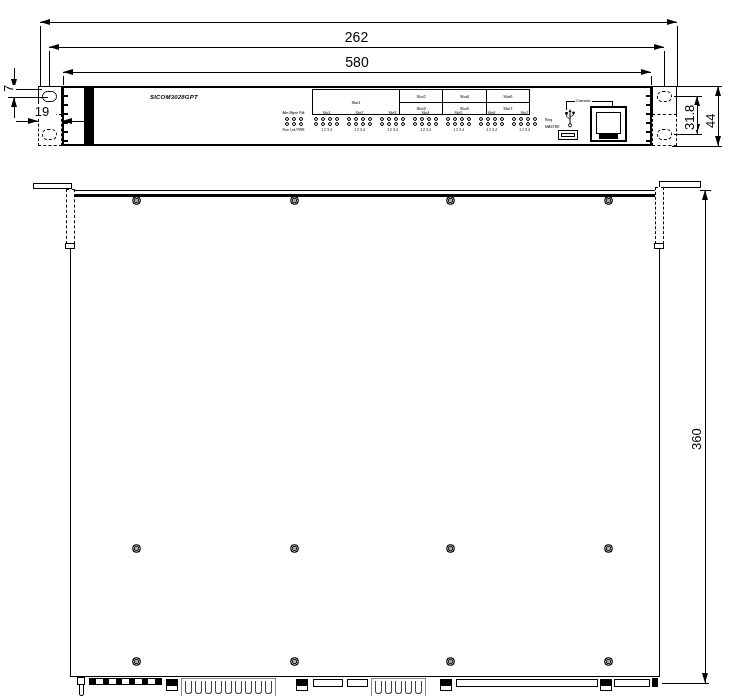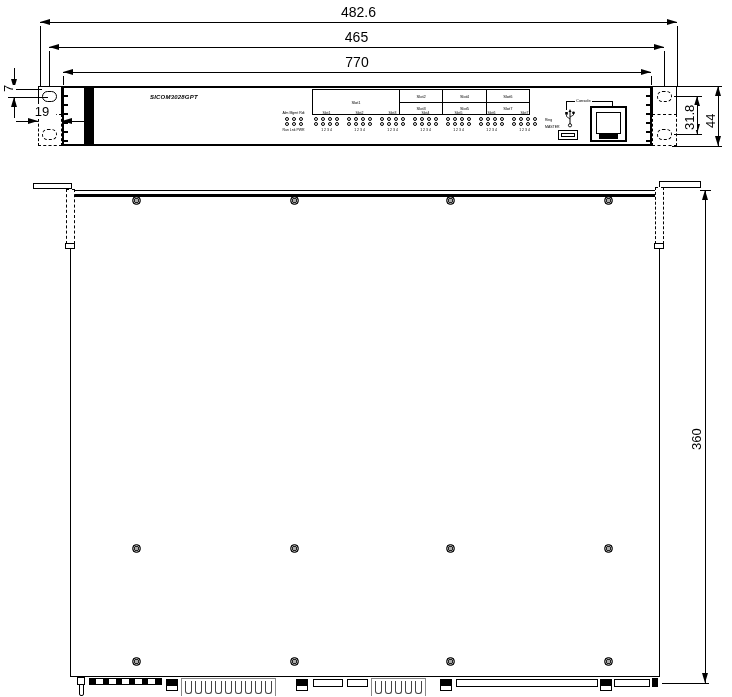--- a/index.html
+++ b/index.html
@@ -49,39 +49,38 @@
         background:repeating-linear-gradient(90deg,#000 0 6px,#fff 6px 13px)}
 </style>
 </head>
 <body>
 
 <div class="canvas">
 
   <div class="grp">
 
     <div class="grp">
-      <span class="dim-label" style="left:40px;top:5px;width:637px">482.6</span>
       <span class="lh" style="left:40px;top:22px;width:637px"></span>
       <span class="arr l" style="left:40px;top:19px"></span>
       <span class="arr r" style="left:667px;top:19px"></span>
       <span class="lv" style="left:40px;top:26px;height:60px"></span>
       <span class="lv" style="left:677px;top:26px;height:60px"></span>
     </div>
 
     <div class="grp">
-      <span class="dim-label" style="left:49px;top:30px;width:615px">465</span>
+      <span class="dim-label" style="left:49px;top:30px;width:615px">262</span>
       <span class="lh" style="left:49px;top:47px;width:615px"></span>
       <span class="arr l" style="left:49px;top:44px"></span>
       <span class="arr r" style="left:654px;top:44px"></span>
       <span class="lv" style="left:49px;top:51px;height:41px"></span>
       <span class="lv" style="left:664px;top:51px;height:41px"></span>
     </div>
 
     <div class="grp">
-      <span class="dim-label" style="left:63px;top:55px;width:588px">770</span>
+      <span class="dim-label" style="left:63px;top:55px;width:588px">580</span>
       <span class="lh" style="left:63px;top:72px;width:588px"></span>
       <span class="arr l" style="left:63px;top:69px"></span>
       <span class="arr r" style="left:641px;top:69px"></span>
       <span class="lv" style="left:63px;top:76px;height:9px"></span>
       <span class="lv" style="left:651px;top:76px;height:9px"></span>
     </div>
 
     <div class="box b1" style="left:38px;top:86px;width:24px;height:29px"></div>
     <div class="dash" style="left:38px;top:114px;width:24px;height:32px"></div>
     <span class="hole" style="left:42px;top:91px"></span>

